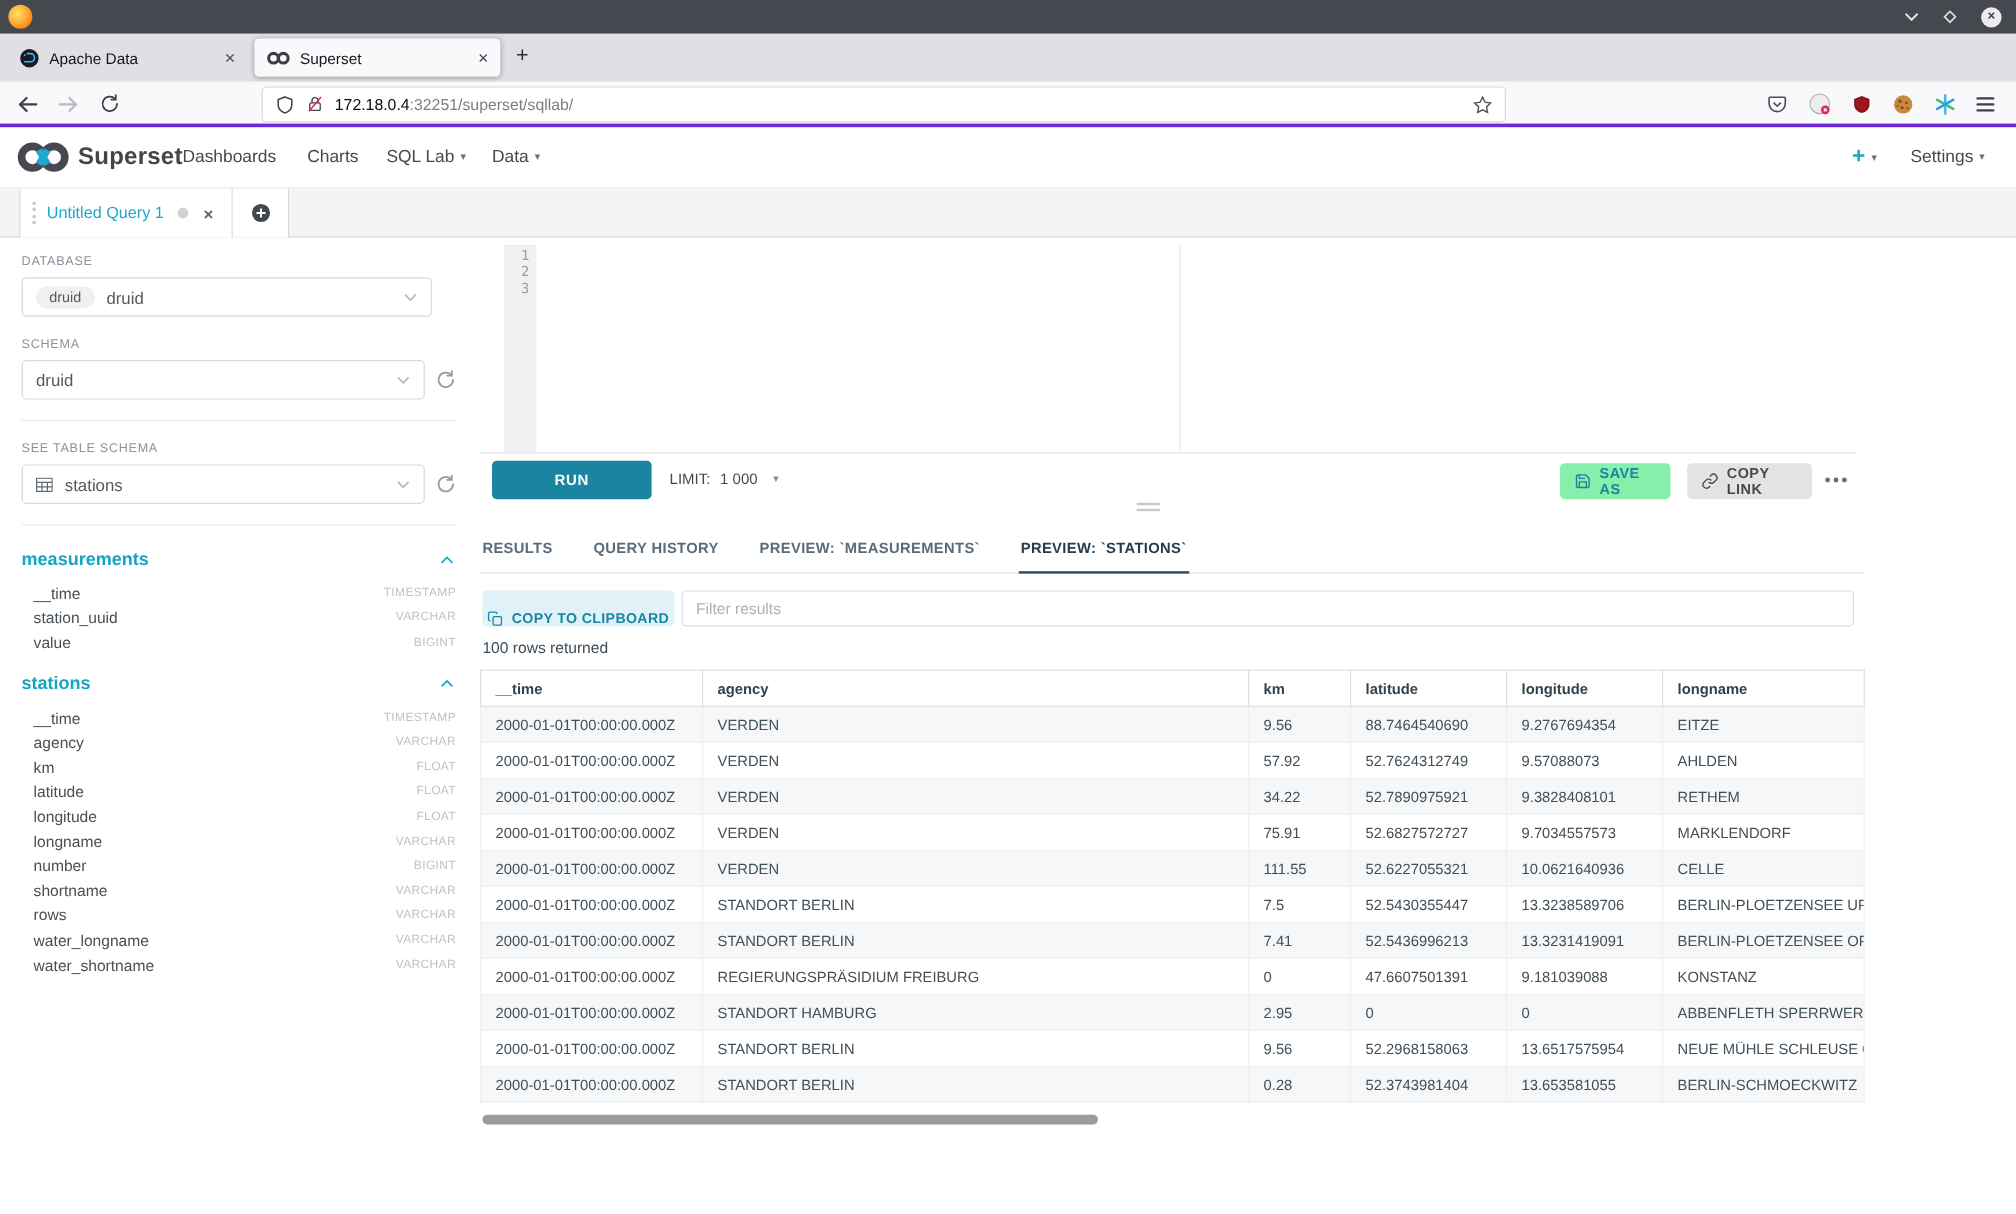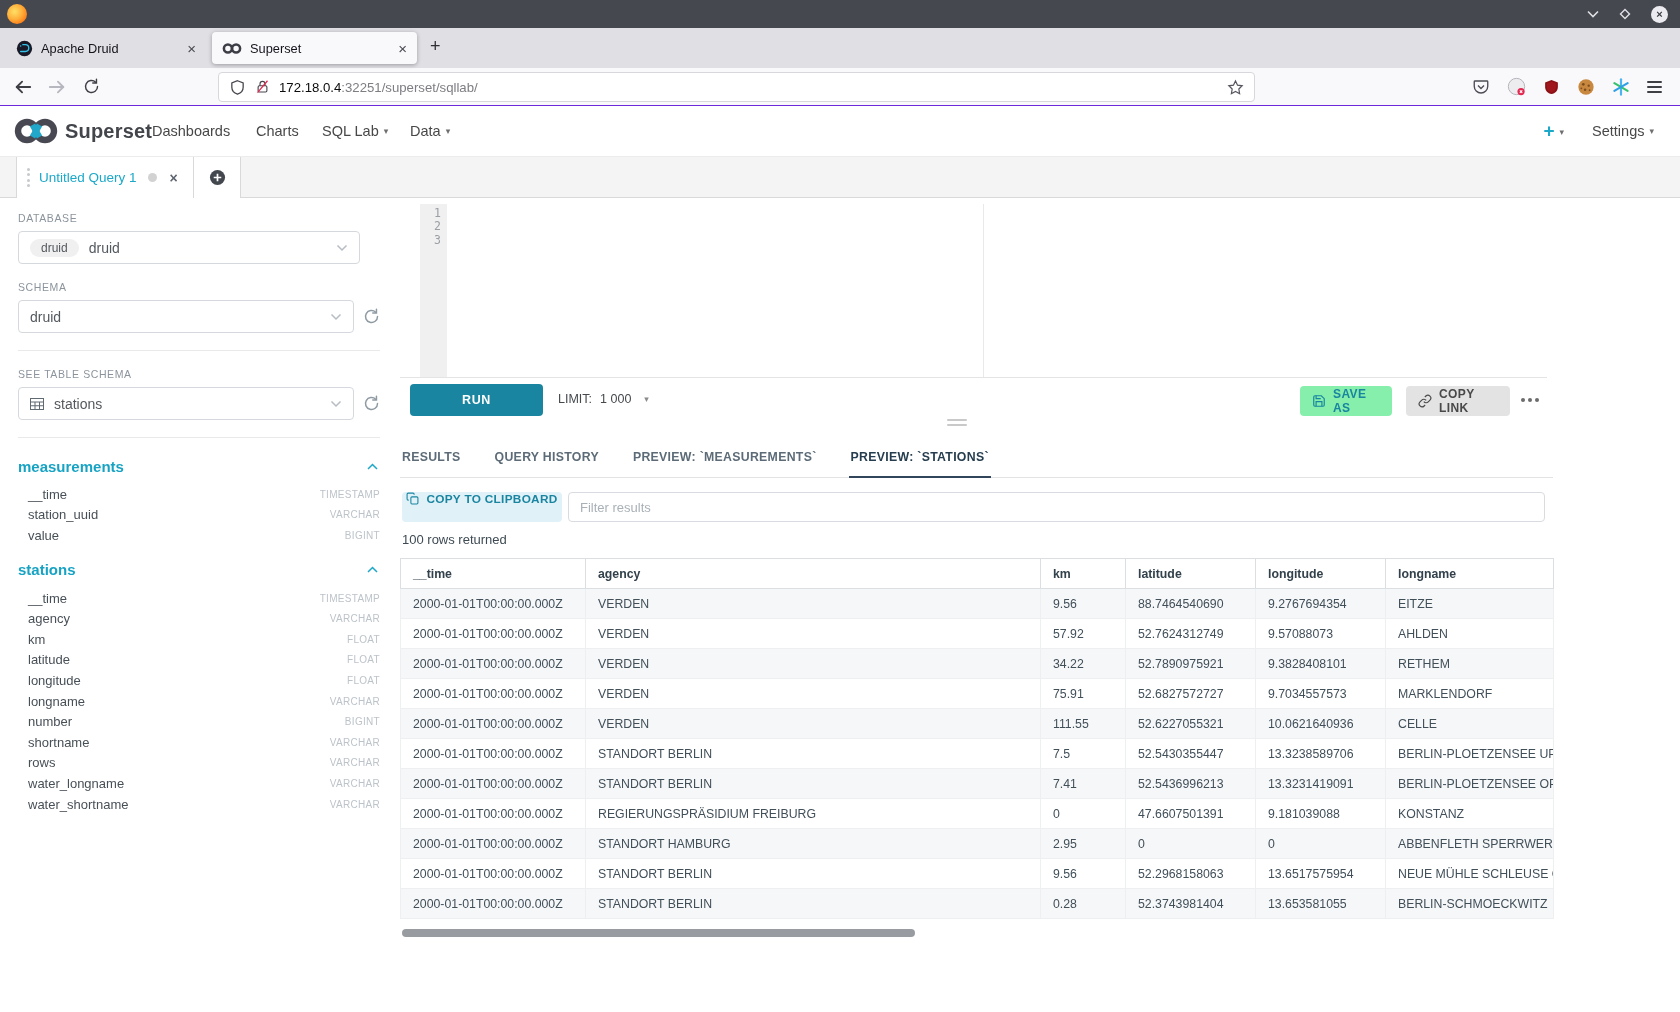--- a/index.html
+++ b/index.html
@@ -18,21 +18,21 @@
   
   .tabbar{position:absolute;left:0;top:28px;width:1680px;height:40px;background:#dfdfe4;z-index:49}
   .btab{position:absolute;top:4px;height:32px;display:flex;align-items:center;padding:0 10px;border-radius:4px;font-size:12.8px;color:#15141a;gap:8px}
   .btab.inactive{left:6px;width:200px}
   .btab.active{left:212px;width:205px;background:#f9f9fb;box-shadow:0 1px 4px rgba(0,0,0,.3)}
   .btab .tab-title{flex:1;white-space:nowrap;overflow:hidden}
   .tab-close{color:#4a4a52;font-size:15px;line-height:1}
   .newtab-btn{position:absolute;left:430px;top:9px;font-size:18px;color:#2e2e33;line-height:1}
 
   
-  .urlrow{position:absolute;left:0;top:68px;width:1680px;height:38px;background:#f9f9fb;border-bottom:1px solid #6d28d9;z-index:48}
+  .urlrow{position:absolute;left:0;top:68px;width:1680px;height:38px;background:#f9f9fb;border-bottom:3px solid #6d28d9;z-index:48}
   .nav-ic{position:absolute;top:11px}
   .urlbox{position:absolute;left:218px;top:4px;width:1037px;height:30px;background:#fff;border:1px solid #d8d8dc;border-radius:4px;display:flex;align-items:center;padding:0 10px;gap:9px}
   .url-text{font-size:13.2px;color:#0c0c0d;white-space:nowrap}
   .url-text .path{color:#7d7d83}
   .url-star{margin-left:auto}
   .ff-right-icons{position:absolute;right:18px;top:9px;display:flex;align-items:center;gap:17px}
   .menu-bars i{display:block;width:15px;height:2px;background:#3e3e45;margin:3px 0;border-radius:1px}
 
   
   .snav{position:absolute;left:0;top:106px;width:1680px;height:51px;background:#fff;border-bottom:1px solid #ececec;z-index:40}
@@ -92,21 +92,21 @@
   .copylink-btn{left:1006px;width:104px}
   .more-dots{position:absolute;left:1121px;top:20px;display:flex;gap:3px}
   .more-dots i{width:4px;height:4px;border-radius:50%;background:#6b6b6b}
   .drag-handle{position:absolute;left:947px;top:419px;width:20px;z-index:5}
   .drag-handle i{display:block;height:2px;background:#c9c9c9;margin-bottom:3px;border-radius:1px}
 
   
   .rtabs{position:absolute;left:400px;top:437px;width:1153px;height:41px;border-bottom:1px solid #e3e3e3;display:flex;gap:30px;align-items:stretch}
   .rtab{font-size:12.3px;font-weight:bold;color:#5c6b77;letter-spacing:.3px;display:flex;align-items:center;border-bottom:2px solid transparent;padding:0 2px;margin-bottom:-1px;white-space:nowrap}
   .rtab.active{color:#253d4e;border-bottom-color:#31465a}
-  .copy-btn{position:absolute;left:402px;top:492px;width:160px;height:30px;border-radius:4px;display:flex;align-items:flex-start;justify-content:center;gap:7px;font-size:11.8px;font-weight:bold;background:#e1f1f8;color:#1985a0;letter-spacing:.3px}
+  .copy-btn{position:absolute;left:402px;top:492px;width:160px;height:30px;border-radius:4px;display:flex;align-items:flex-end;justify-content:center;gap:7px;font-size:11.8px;font-weight:bold;background:#e1f1f8;color:#1985a0;letter-spacing:.3px}
   .filter-input{position:absolute;left:568px;top:492px;width:977px;height:30px;border:1px solid #d8dce0;border-radius:4px;padding:0 11px;font-size:13px;color:#333;font-family:"Liberation Sans",sans-serif;outline:none}
   .filter-input::placeholder{color:#a9b1b7}
   .rows-returned{position:absolute;left:402px;top:532px;font-size:13px;color:#3f4b54}
 
   table.grid{position:absolute;left:400px;top:558px;width:1153px;border-collapse:collapse;table-layout:fixed;font-size:12.3px}
   .grid th{height:30px;font-weight:bold;color:#32414b;text-align:left;padding:0 12px;border:1px solid #dcdfe2;background:#fff;white-space:nowrap;overflow:hidden}
   .grid td{height:30px;color:#414f59;padding:0 12px;border-right:1px solid #edeff1;border-bottom:1px solid #edeff1;white-space:nowrap;overflow:hidden;background:#fff}
   .grid td:first-child{border-left:1px solid #edeff1}
   .grid tr.stripe td{background:#f6f7f8}
 
@@ -135,21 +135,21 @@
 
 <div class="tabbar">
   <div class="btab inactive">
     <span>
       <svg width="17" height="17" viewBox="0 0 20 20">
           <circle cx="10" cy="10" r="9" fill="#191927"></circle>
           <path d="M5.5 13.5h5.5a4 4 0 0 0 0-8H8" stroke="#35c3e8" stroke-width="1.6" fill="none" stroke-linecap="round"></path>
           <circle cx="5.5" cy="7" r="0.9" fill="#35c3e8"></circle>
         </svg>
     </span>
-    <span class="tab-title">Apache Druid</span>
+    <span class="tab-title">Apache Data</span>
     <span class="tab-close">×</span>
   </div>
   <div class="btab active">
     <span>
       <svg width="20" height="13" viewBox="0 0 22 14">
           <circle cx="6.5" cy="7" r="4.4" fill="none" stroke="#3d3d46" stroke-width="2.8"></circle>
           <circle cx="15.5" cy="7" r="4.4" fill="none" stroke="#3d3d46" stroke-width="2.8"></circle>
         </svg>
     </span>
     <span class="tab-title">Superset</span>

